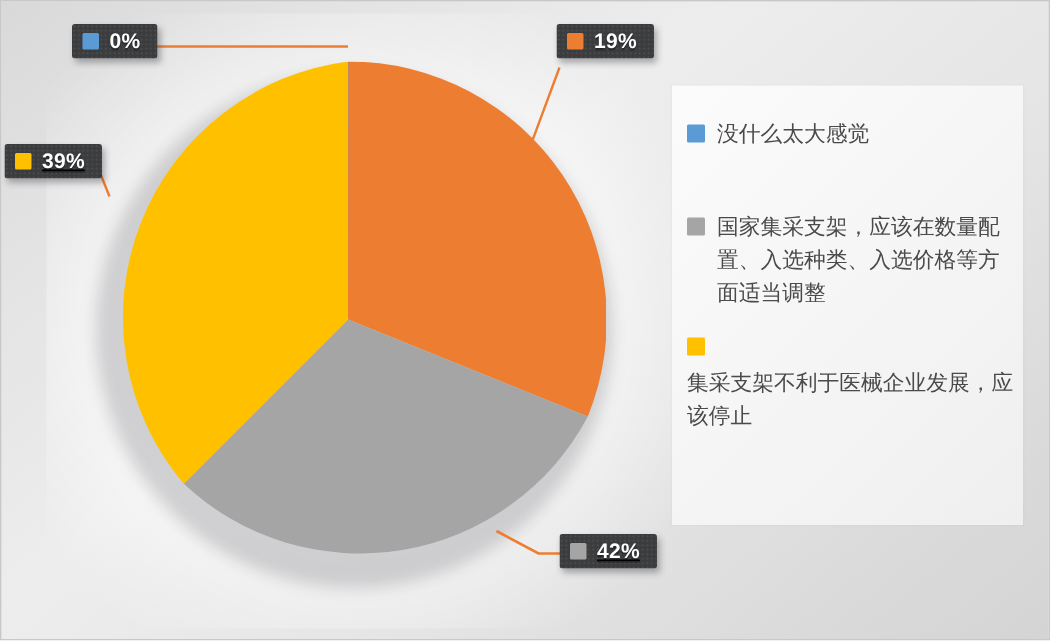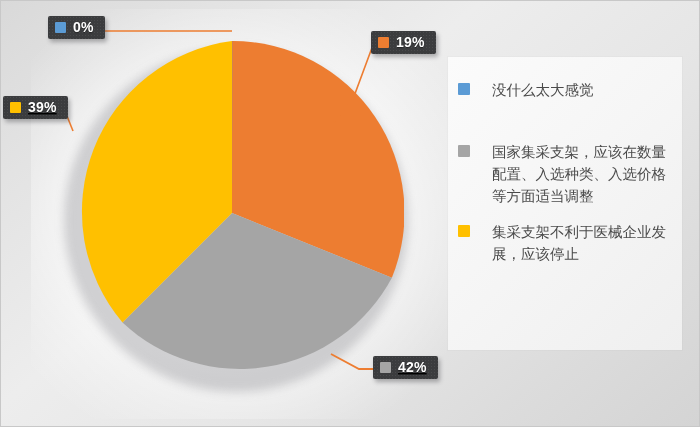--- a/index.html
+++ b/index.html
@@ -87,21 +87,21 @@
     color: #ffffff;
     font-size: 14px;
     font-weight: bold;
     letter-spacing: 0.2px;
     line-height: 1;
     white-space: nowrap;
     text-shadow: 0 1px 1px rgba(0,0,0,0.45);
   }
 
   #dlabel-0  { left: 47px;  top: 15px; }
-  #dlabel-19 { left: 370px; top: 30px; justify-content: flex-end; }
+  #dlabel-19 { left: 370px; top: 15px; justify-content: flex-end; }
   #dlabel-39 { left: 2px;   top: 95px; text-decoration: underline; }
   #dlabel-42 { left: 372px; top: 355px; text-decoration: underline; }
 
   
   .legend {
     position: absolute;
     left: 447px;
     top: 56px;
     width: 234px;
     height: 293px;
@@ -110,40 +110,40 @@
   }
   .legend-inner {
     position: absolute;
     left: 10px;
     top: 22px;
     right: 6px;
   }
   .legend-item {
     display: flex;
     align-items: flex-start;
-    gap: 22px;
+    gap: 8px;
     margin-bottom: 18px;
   }
   .legend-item .swatch {
     width: 12px;
     height: 12px;
     flex: 0 0 auto;
     margin-top: 4px;
     border-radius: 1px;
   }
   .legend-item .ltext {
     color: #4a4a4a;
     font-size: 14.5px;
     line-height: 1.52;
     font-family: "DejaVu Sans", "Liberation Sans", sans-serif;
   }
   #legend-item-0 { margin-bottom: 40px; }
   #legend-item-1 { margin-bottom: 14px; }
   #legend-item-2 { margin-bottom: 14px; }
-  #legend-item-3 { margin-bottom: 0; }
+  #legend-item-3 { margin-bottom: 0; flex-direction: column; }
 </style>
 </head>
 <body>
 
 <div id="root">
 
   <div class="plot-glow"></div>
 
   <div class="pie-wrap">
     <div class="pie-shadow"></div>

